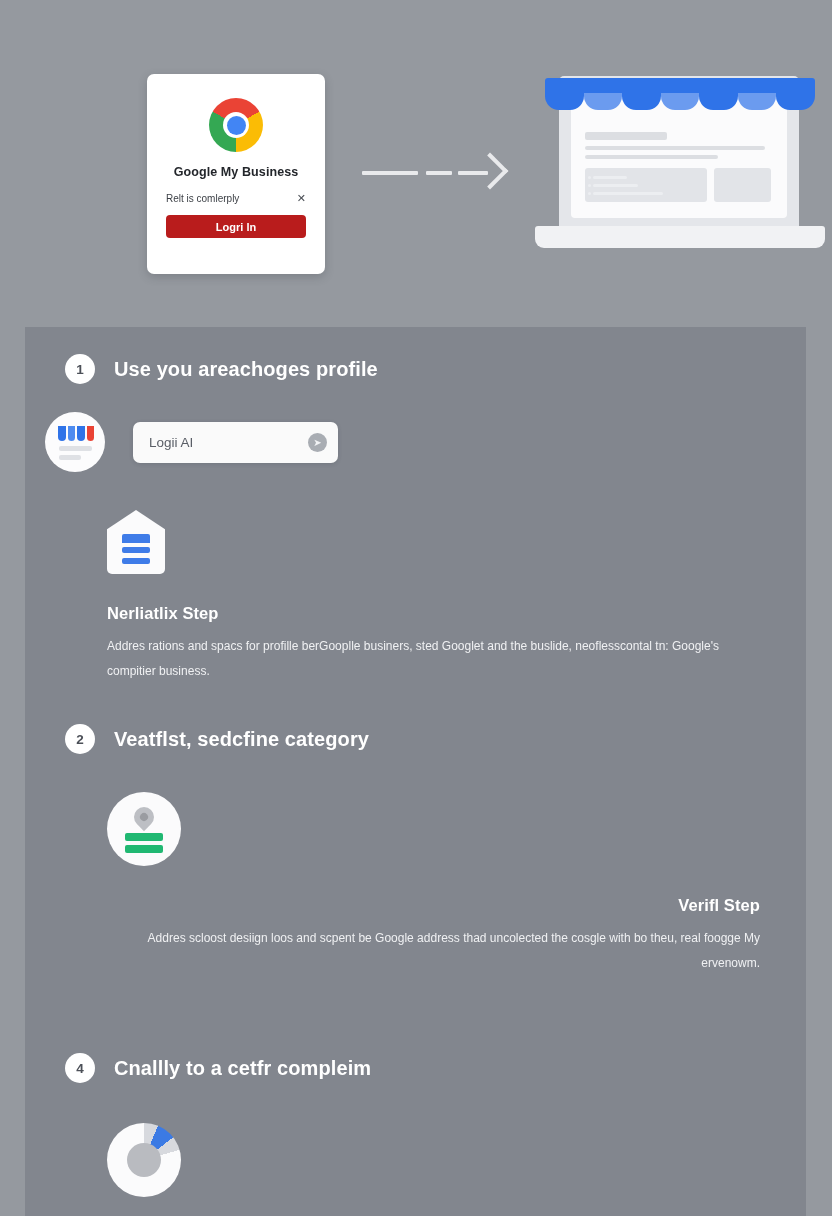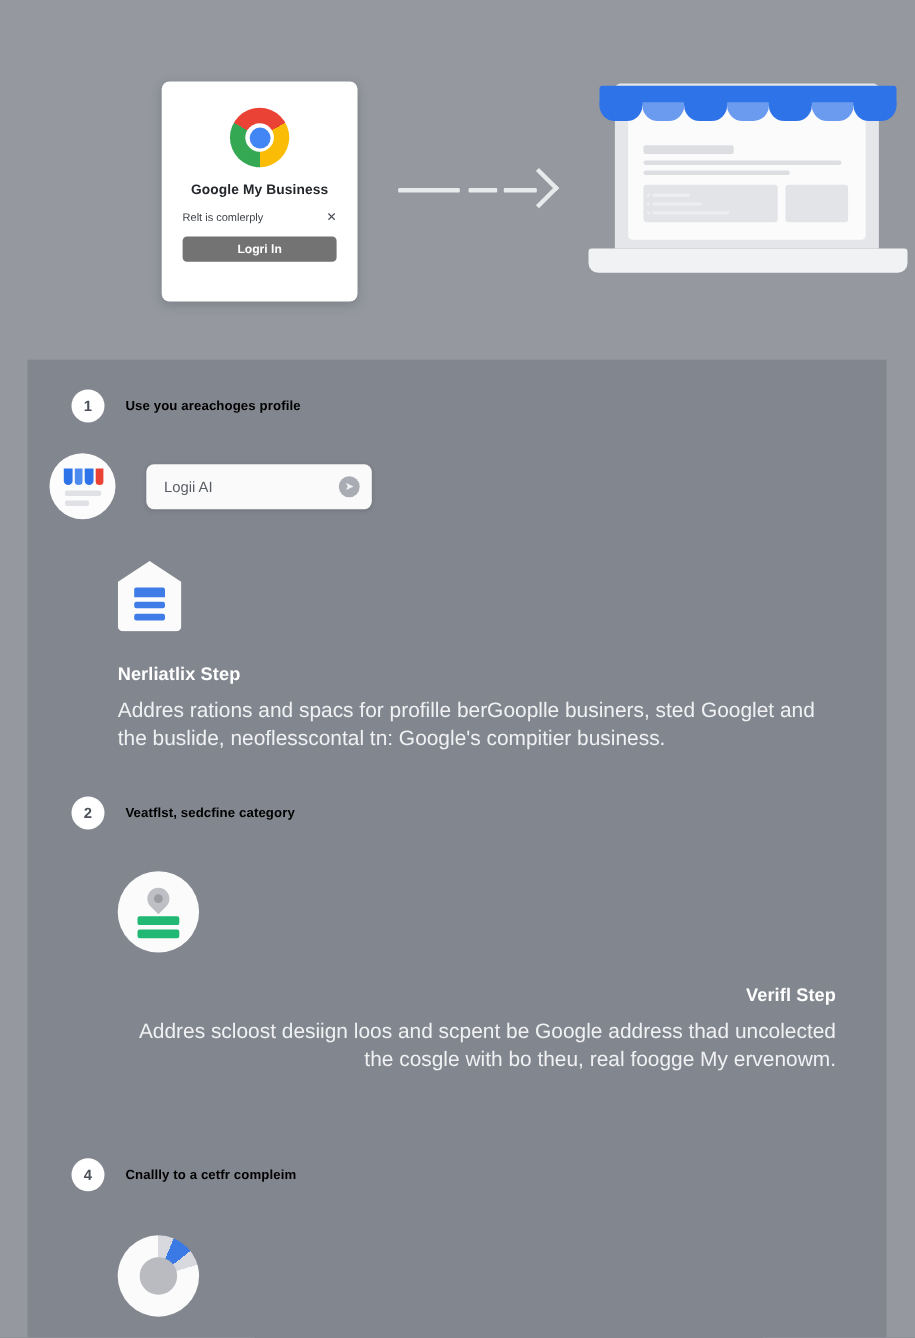--- a/index.html
+++ b/index.html
@@ -95,21 +95,21 @@
     line-height: 1;
     cursor: pointer;
   }
 
   .card-btn {
     margin-top: 11px;
     width: 140px;
     height: 23px;
     border: none;
     border-radius: 4px;
-    background: #737373;
+    background: #b91c1c;
     color: #ffffff;
     font-family: "Liberation Sans", sans-serif;
     font-size: 11px;
     font-weight: 700;
     cursor: pointer;
   }
 
   
   .arrow {
     position: absolute;
@@ -241,44 +241,44 @@
     background: #ffffff;
     color: #4c5058;
     font-size: 13.5px;
     font-weight: 700;
     display: flex;
     align-items: center;
     justify-content: center;
     flex: none;
   }
   .step-head-title {
-    font-size: 12px;
+    font-size: 20px;
     font-weight: 700;
-    color: #000000;
+    color: #ffffff;
     letter-spacing: 0.1px;
   }
 
   .block {
     display: flex;
     gap: 28px;
     padding-left: 82px;
     padding-right: 46px;
     flex-direction: column;
   }
   .block-icon { flex: none; }
   .block-body { flex: 1; padding-top: 2px; }
   .block-title {
     font-size: 16.5px;
     font-weight: 700;
     color: #ffffff;
     margin-bottom: 11px;
     letter-spacing: 0.1px;
   }
   .block-text {
-    font-size: 19px;
+    font-size: 12px;
     line-height: 25px;
     color: #f0f1f3;
   }
 
   
   .search-row {
     display: flex;
     align-items: center;
     gap: 28px;
     padding-left: 82px;

